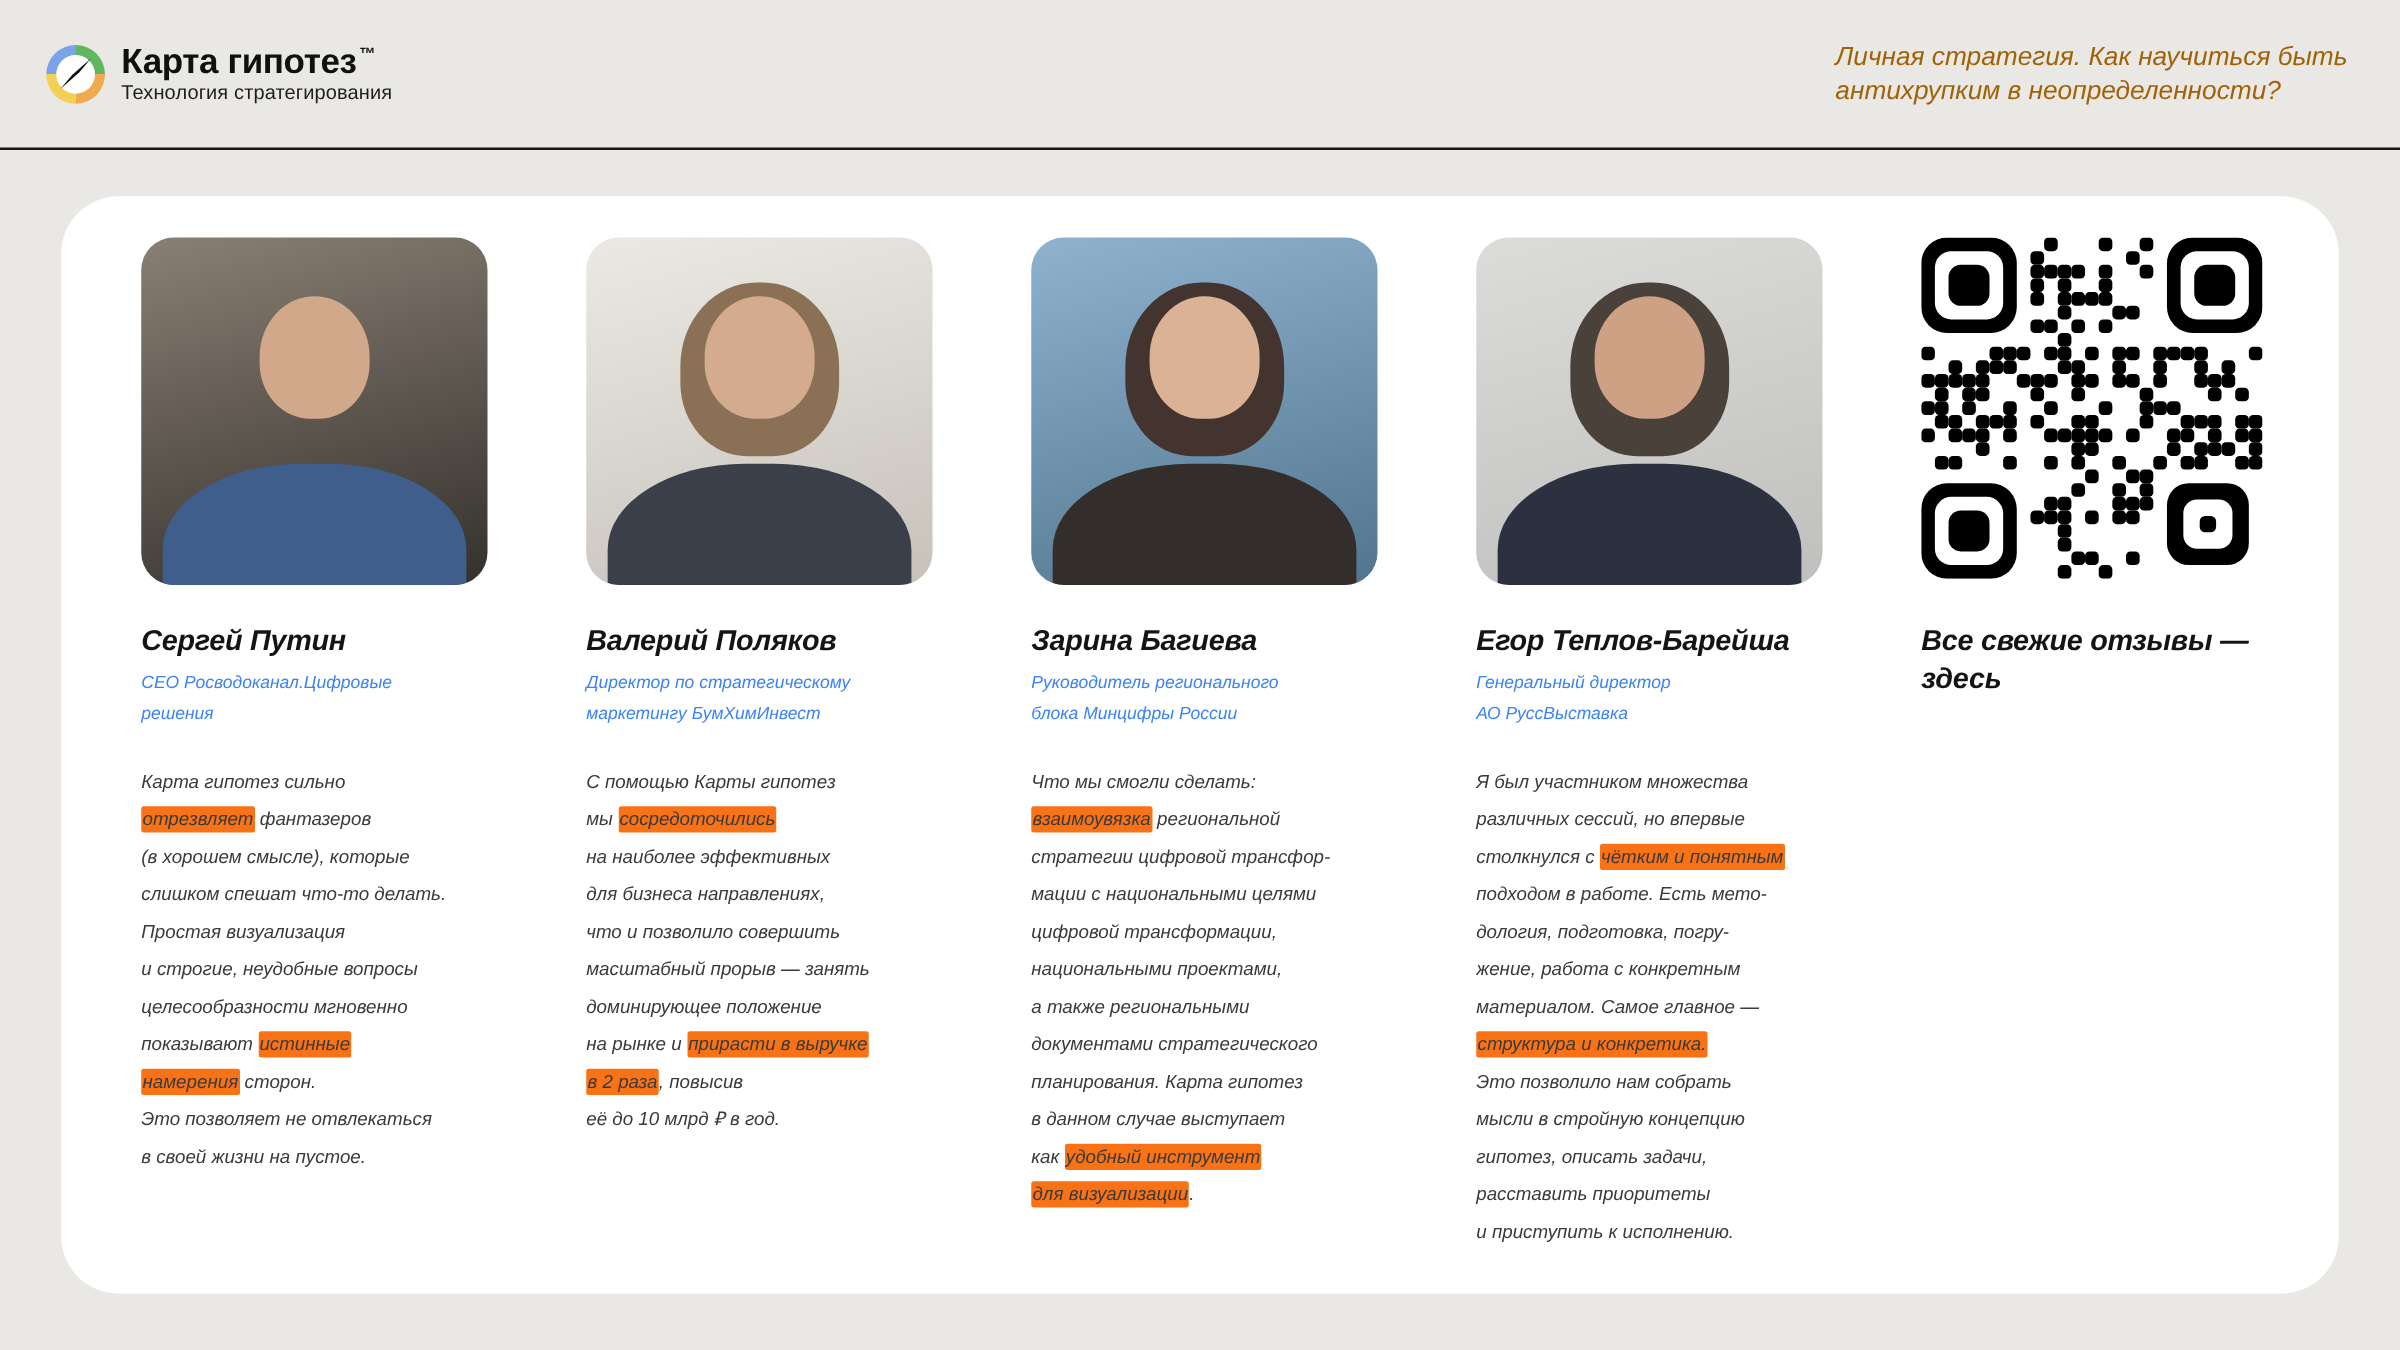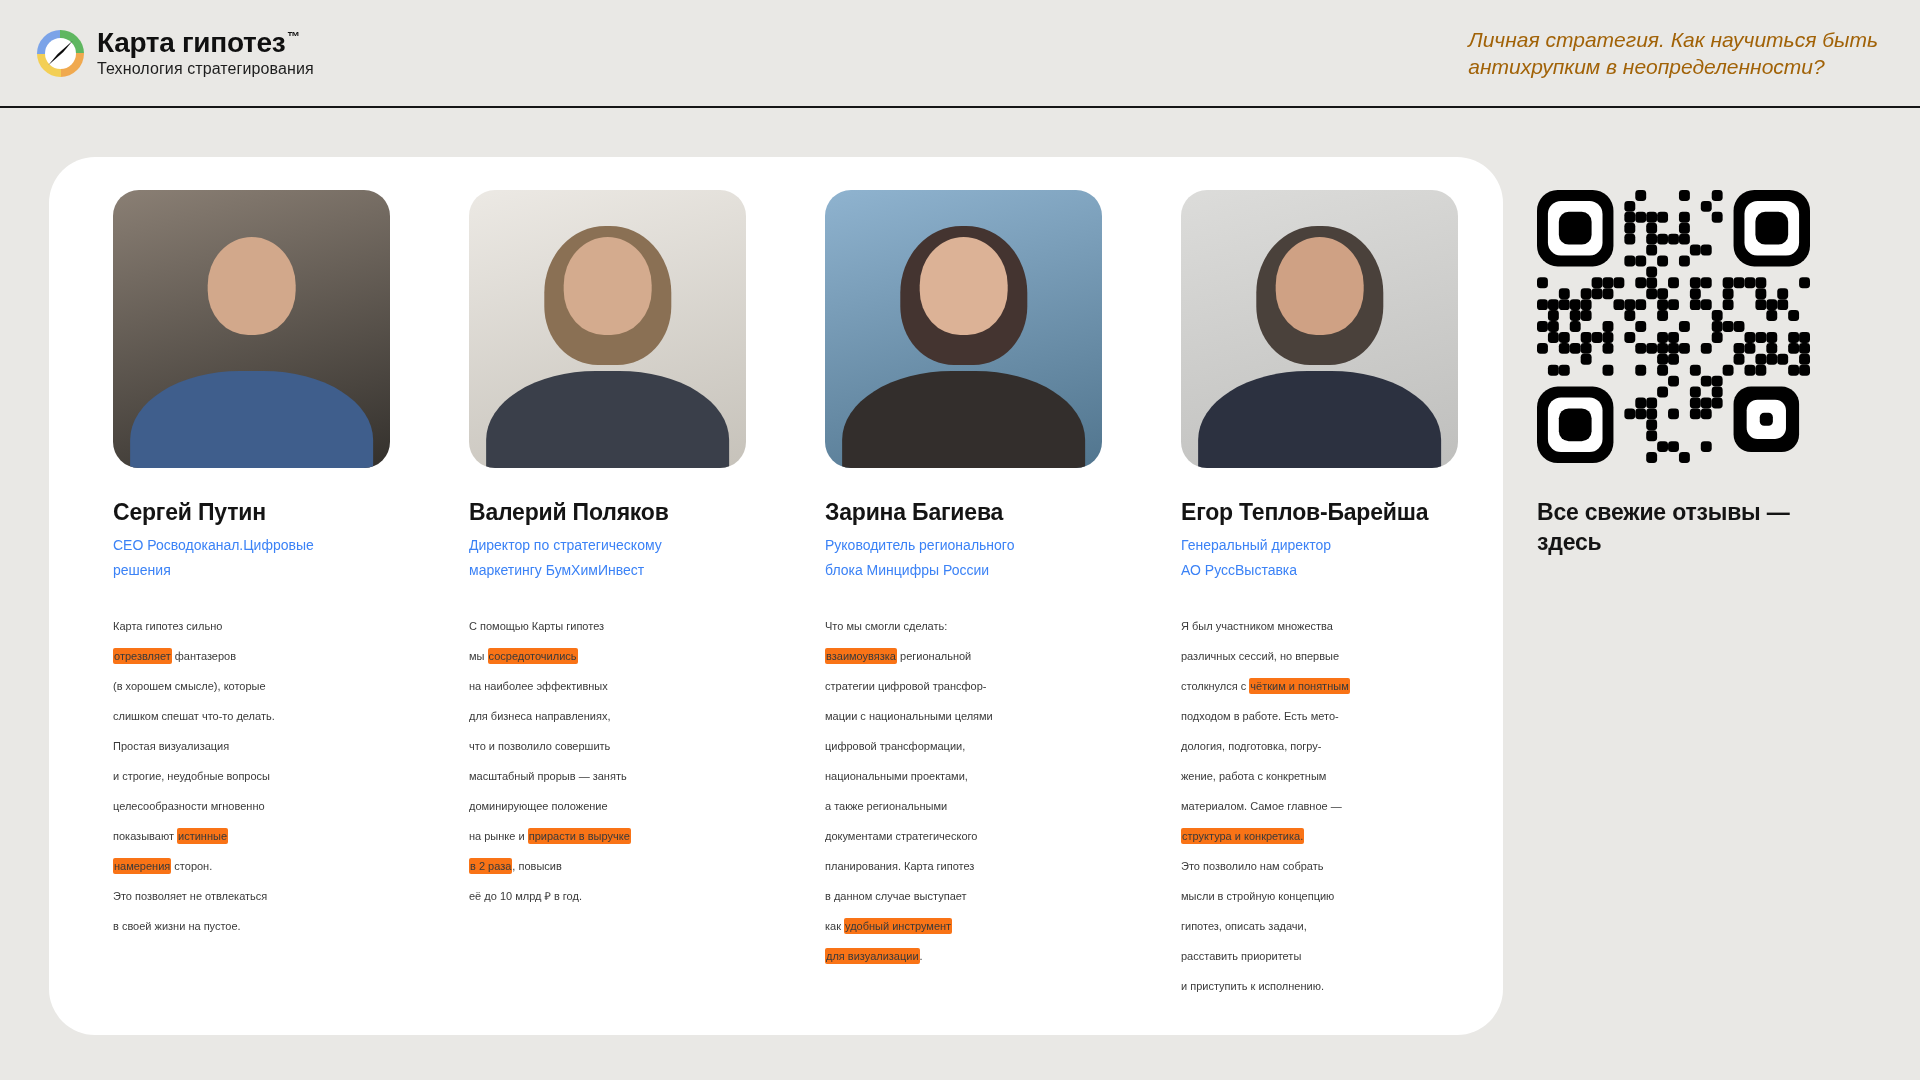--- a/index.html
+++ b/index.html
@@ -8,21 +8,21 @@
     width: 1920px;
     height: 1080px;
     background: #e9e8e5;
     font-family: "Liberation Sans", sans-serif;
     overflow: hidden;
   }
 
   
   header {
     box-sizing: border-box;
-    height: 108px;
+    height: 120px;
     padding: 0 42px 0 37px;
     display: flex;
     align-items: center;
     border-bottom: 2px solid #161616;
   }
   .logo { display: flex; align-items: center; }
   .compass {
     width: 47px; height: 47px; border-radius: 50%;
     background: conic-gradient(from 0deg, #5fb760 0 25%, #f0a94f 0 50%, #f3cf55 0 75%, #7ba3e8 0 100%);
     position: relative;
@@ -47,23 +47,24 @@
     margin-left: auto;
     font-size: 21px; line-height: 27px; color: #a16207;
     white-space: pre;
     font-style: italic;
   }
 
   
   .card {
     position: absolute;
     left: 49px; top: 157px;
-    width: 1454px; height: 878px;
+    width: 1822px; height: 878px;
     background: #ffffff;
     border-radius: 46px;
+    font-style: italic;
   }
   .content {
     display: flex;
     gap: 45px;
     padding: 33px 0 0 64px;
   }
   .person { width: 311px; flex: none; }
 
   
   .photo {
@@ -94,21 +95,21 @@
   .name {
     font-size: 23px; font-weight: 700; color: #141414;
     margin: 30px 0 0; line-height: 28px; letter-spacing: -0.2px;
     white-space: pre;
   }
   .title {
     font-size: 14px; line-height: 25px; color: #3b82f6;
     margin: 7px 0 0; white-space: pre;
   }
   .quote {
-    font-size: 11px; line-height: 30px; color: #3a3a3a;
+    font-size: 15px; line-height: 30px; color: #3a3a3a;
     margin: 28px 0 0; white-space: nowrap;
   }
   .hl {
     background: #f97316;
     border-radius: 2px;
     padding: 2px 1px;
   }
 
   
   .qr-col { width: 273px; }

